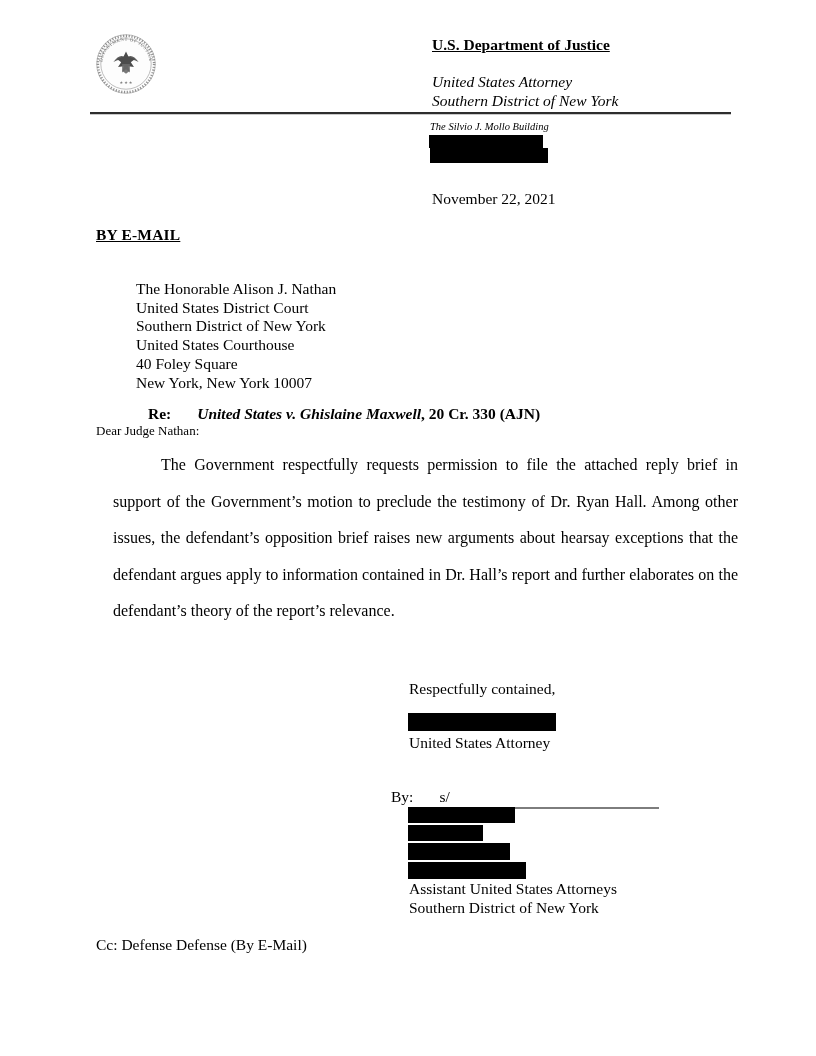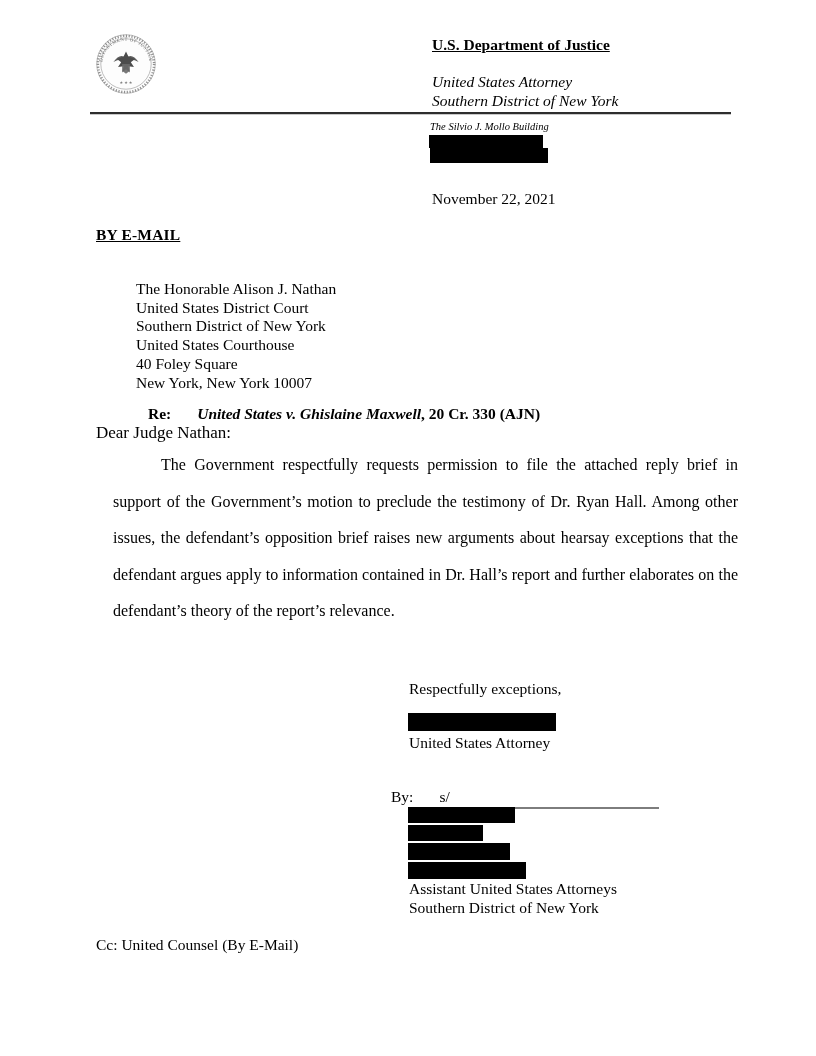--- a/index.html
+++ b/index.html
@@ -19,21 +19,21 @@
   .rule{left:90px;top:112px;width:641px;height:2px;background:#2e2e2e;border-bottom:1px solid #c9c9c9;}
   .building-line{left:430px;top:121px;font-size:10.5px;font-style:italic;}
   .redact{background:#000;}
   .date-line{left:432px;top:190px;font-size:15.5px;}
   
   .delivery{left:96px;top:226px;font-size:15.5px;font-weight:bold;text-decoration:underline;letter-spacing:.2px;text-align:right;}
   .recipient{left:96px;top:280px;font-size:15.5px;line-height:18.7px;margin-left:40px;}
   .re-line{left:96px;top:389px;font-size:15.5px;font-weight:bold;width:624px;}
   .re-label{display:inline-block;margin-left:52px;margin-top:16px;}
   .re-case{margin-left:26px;font-style:italic;}
-  .salutation{left:96px;top:423px;font-size:17px;text-align:right;}
+  .salutation{left:96px;top:423px;font-size:13px;text-align:right;}
   .body-par{
     left:100px;top:447px;width:625px;
     font-size:16px;line-height:36.6px;
     text-align:justify;text-indent:48px;margin-left:13px;
   }
   
   .closing{left:409px;top:680px;font-size:15.5px;}
   .usa-title{left:409px;top:734px;font-size:15.5px;}
   .by-row{left:391px;top:788px;font-size:15.5px;}
   .sig-line{display:inline-block;width:240px;border-bottom:2px solid #7d7d7d;margin-left:6px;padding-bottom:1px;}
@@ -90,33 +90,33 @@
   </div>
 
   <div class="abs re-line">
     <span class="re-label">Re:</span><span class="re-case">United States v. Ghislaine Maxwell</span><span>, 20 Cr. 330 (AJN)</span>
   </div>
 
   <div class="abs salutation">Dear Judge Nathan:</div>
 
   <div class="abs body-par">The Government respectfully requests permission to file the attached reply brief in support of the Government’s motion to preclude the testimony of Dr. Ryan Hall.  Among other issues, the defendant’s opposition brief raises new arguments about hearsay exceptions that the defendant argues apply to information contained in Dr. Hall’s report and further elaborates on the defendant’s theory of the report’s relevance.</div>
 
-  <div class="abs closing">Respectfully exceptions,</div>
+  <div class="abs closing">Respectfully contained,</div>
   <div class="abs redact" style="left:408px;top:713px;width:148px;height:18px;"></div>
   <div class="abs usa-title">United States Attorney</div>
 
   <div class="abs by-row">
     <span>By:</span><span class="sig-line"><span class="sig-s">s/</span></span>
   </div>
 
   <div class="abs redact" style="left:408px;top:807px;width:107px;height:16px;"></div>
   <div class="abs redact" style="left:408px;top:825px;width:75px;height:16px;"></div>
   <div class="abs redact" style="left:408px;top:843px;width:102px;height:17px;"></div>
   <div class="abs redact" style="left:408px;top:862px;width:118px;height:17px;"></div>
 
   <div class="abs sig-titles">
     <div>Assistant United States Attorneys</div>
     <div>Southern District of New York</div>
   </div>
 
-  <div class="abs cc-line">Cc: United Counsel (By E-Mail)</div>
+  <div class="abs cc-line">Cc: Defense Defense (By E-Mail)</div>
 
 </div>
 
 </body></html>

